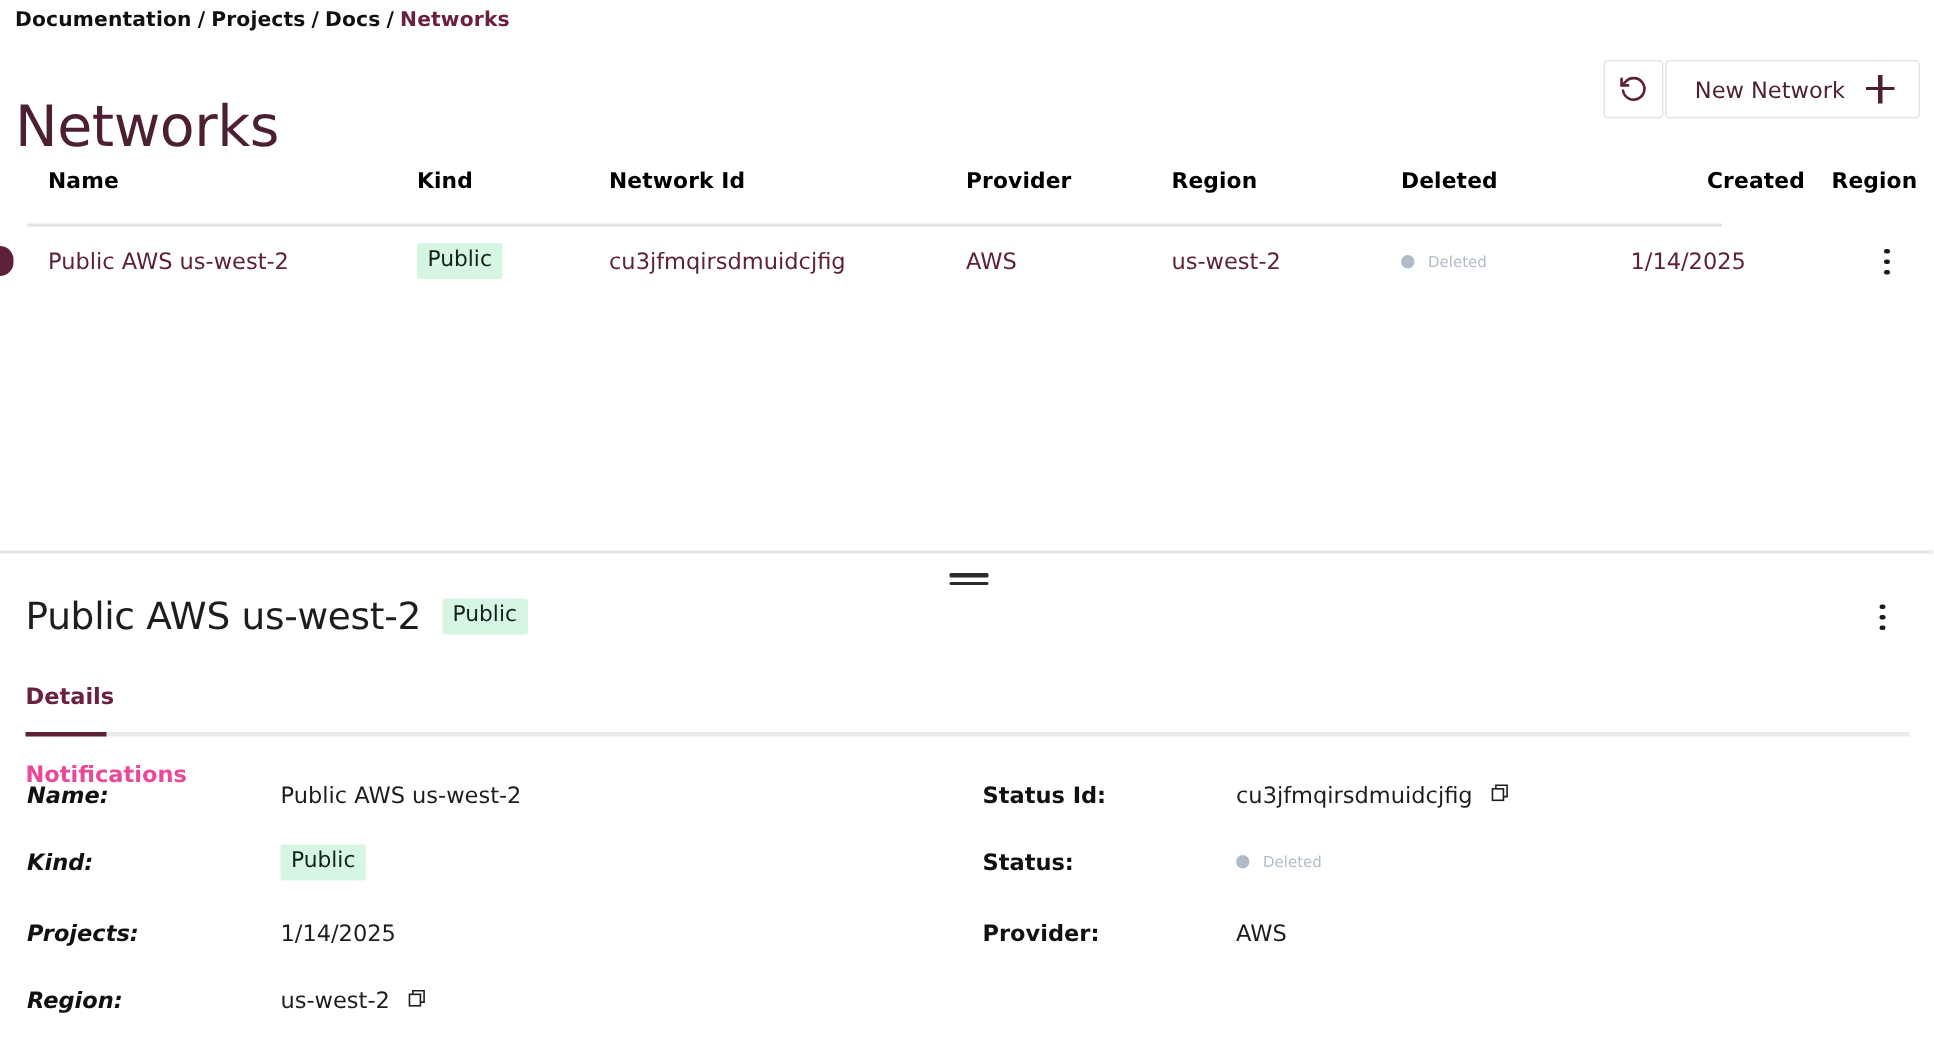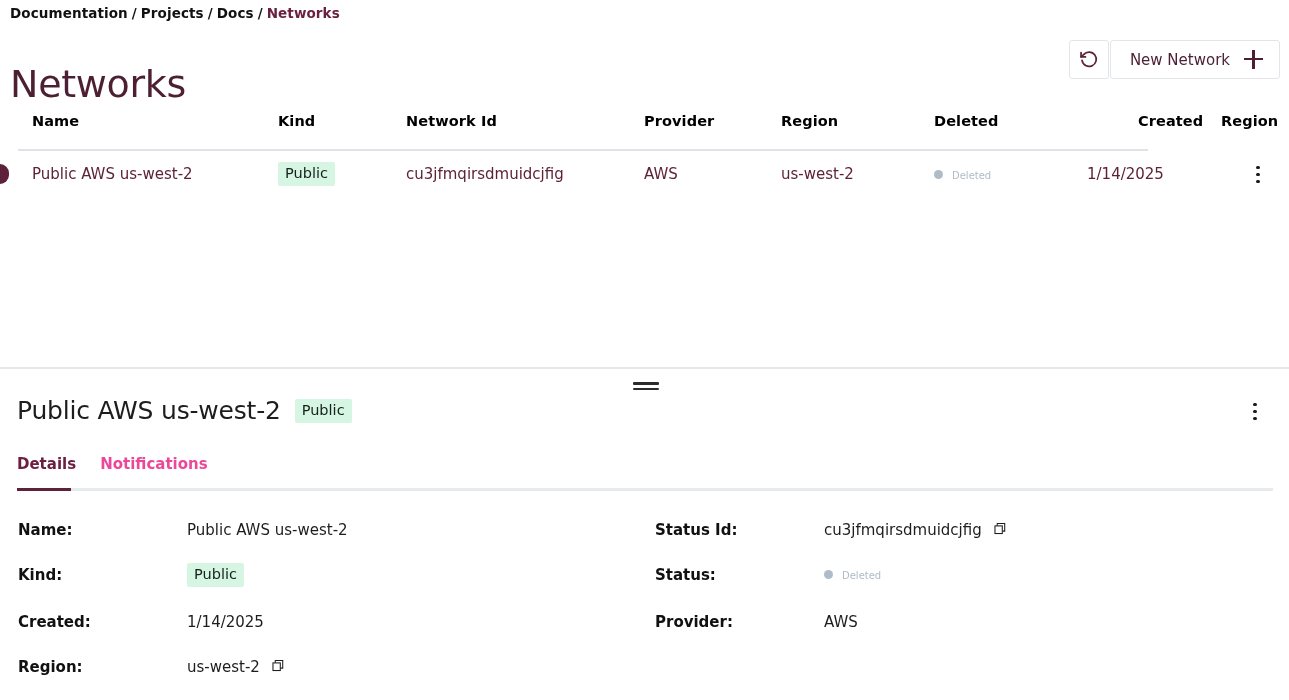--- a/index.html
+++ b/index.html
@@ -242,20 +242,21 @@
     top: 403px;
     right: 32px;
   }
 
   .tabs {
     position: absolute;
     top: 455px;
     left: 17px;
     display: flex;
     gap: 24px;
+    flex-direction: column;
   }
   .tab {
     font-size: 15px;
     font-weight: 700;
     color: #ec4899;
     cursor: pointer;
     padding-bottom: 10px;
     white-space: nowrap;
   }
   .tab.active { color: #6b2040; }
@@ -294,21 +295,21 @@
     font-weight: 700;
     color: #111111;
   }
   .field .val {
     font-size: 15px;
     color: #1d1d1d;
     display: inline-flex;
     align-items: center;
     gap: 12px;
   }
-  .col-l .lbl { position: absolute; left: 18px; }
+  .col-l .lbl { position: absolute; left: 18px; font-style: italic; }
   .col-l .val { position: absolute; left: 187px; }
   .col-r .lbl { position: absolute; left: 655px; }
   .col-r .val { position: absolute; left: 824px; }
 
   .copy-icon { cursor: pointer; display: block; }
 </style>
 </head>
 <body>
 
 <div class="breadcrumb">
@@ -404,21 +405,21 @@
   </div>
 
   <div class="field col-l" style="top:45px; left:0; width:640px">
     <span class="lbl">Kind:</span>
     <span class="val">
       <span class="badge">Public</span>
     </span>
   </div>
 
   <div class="field col-l" style="top:92px; left:0; width:640px">
-    <span class="lbl">Created:</span>
+    <span class="lbl">Projects:</span>
     <span class="val">1/14/2025</span>
   </div>
 
   <div class="field col-l" style="top:137px; left:0; width:640px">
     <span class="lbl">Region:</span>
     <span class="val">
       <span>us-west-2</span>
       <span class="copy-icon">
         <svg width="13" height="13" viewBox="0 0 16 16" fill="none" stroke="#1d1d1d" stroke-width="1.3">
           <rect x="1.2" y="4.8" width="9" height="9.4"></rect>

